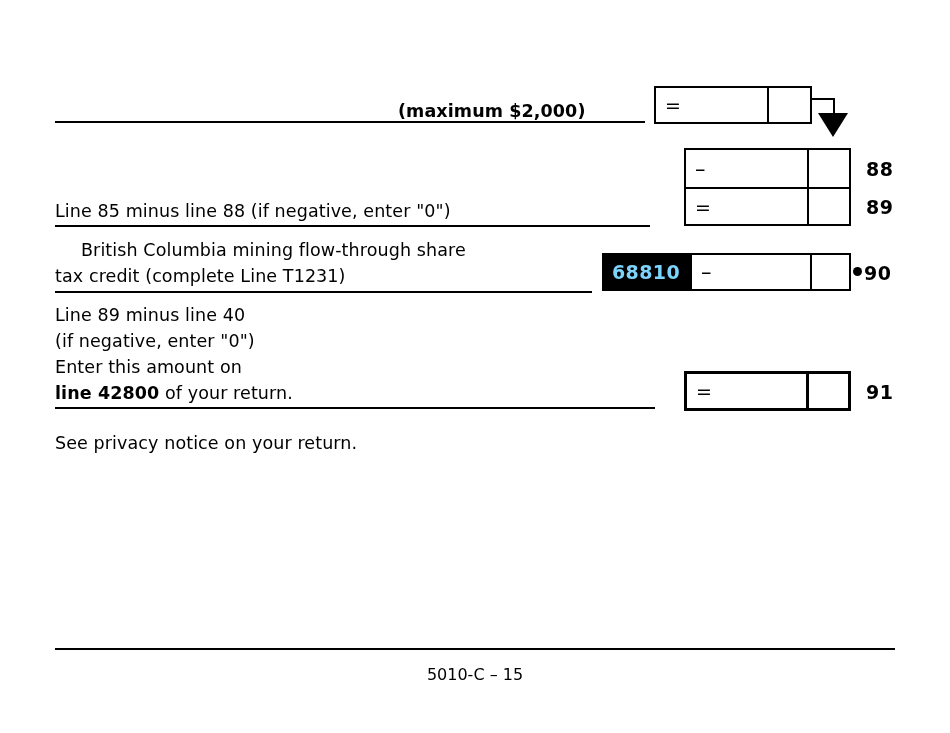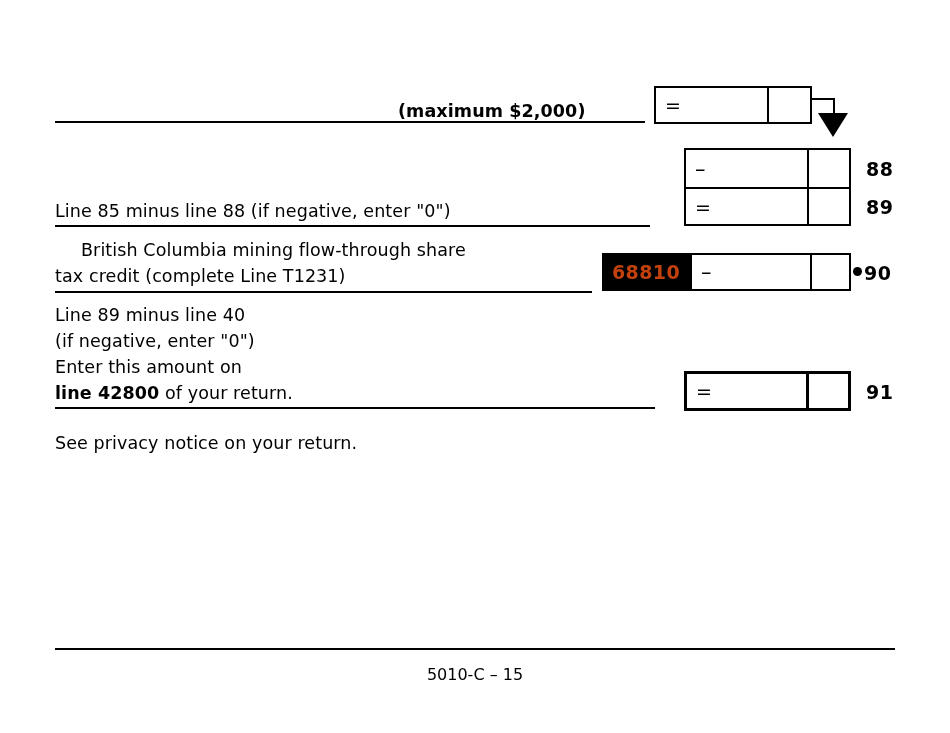--- a/index.html
+++ b/index.html
@@ -103,21 +103,21 @@
     position: relative;
     flex: 0 0 auto;
     border-left: 2px solid #000;
   }
 
   
   .codechip {
     position: absolute;
     box-sizing: border-box;
     background: #000;
-    color: #c2410c;
+    color: #7dd3fc;
     font-weight: bold;
     font-size: 19px;
     display: flex;
     align-items: center;
     justify-content: center;
     letter-spacing: 0.4px;
   }
 
   
   .lineno {

